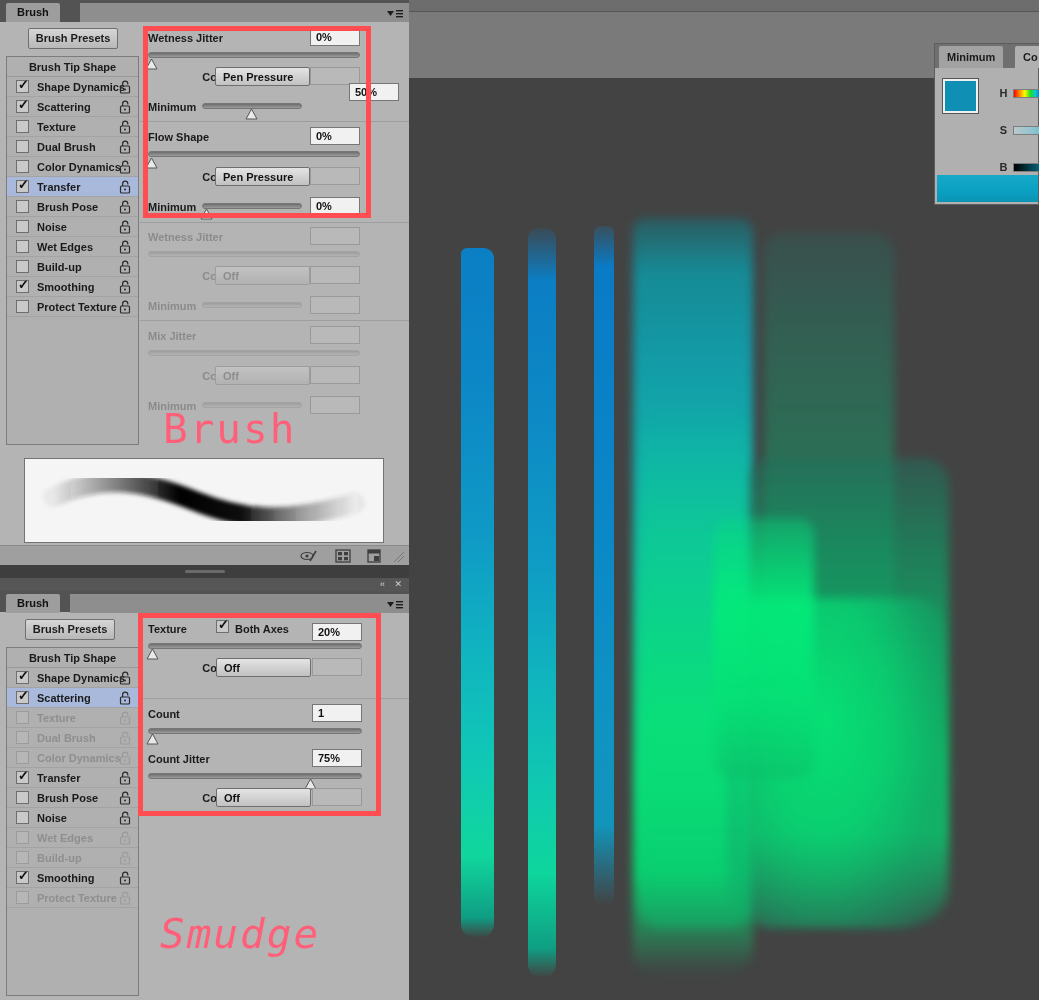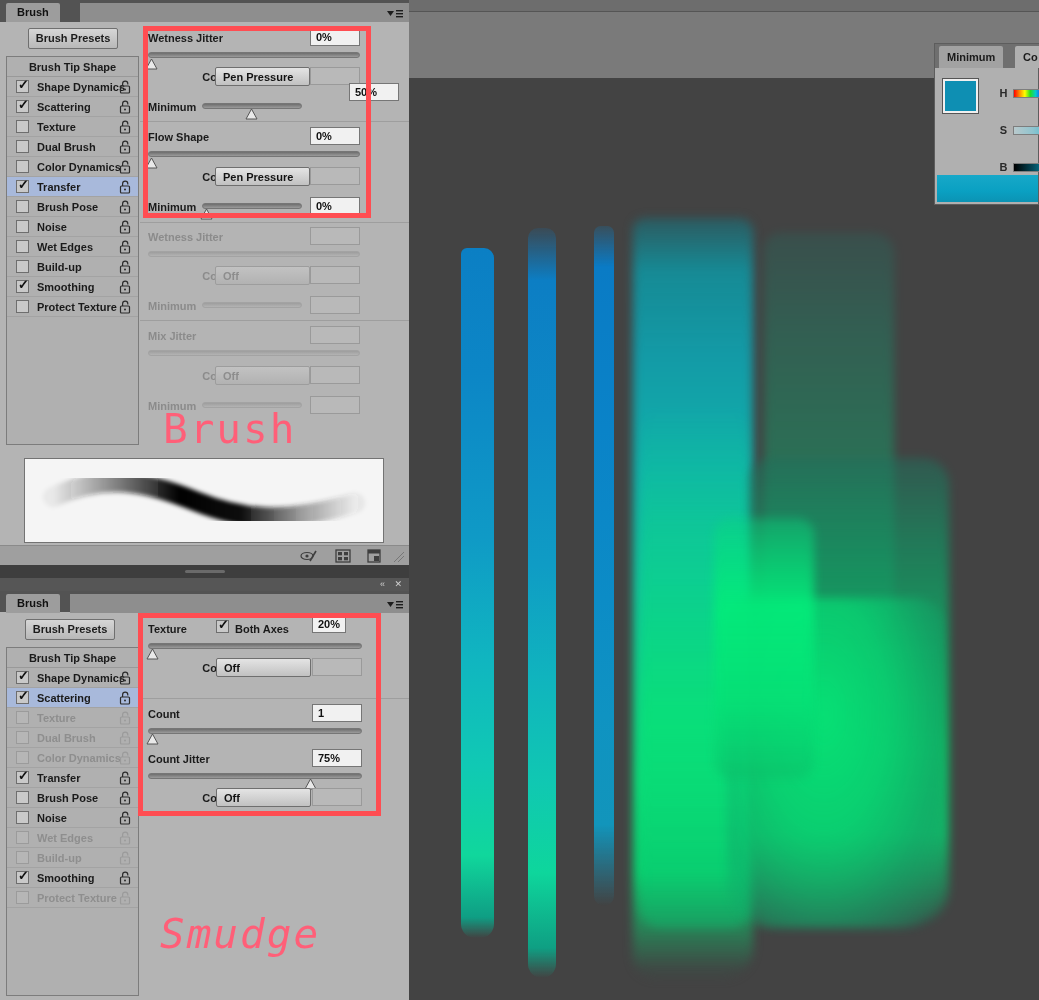--- a/index.html
+++ b/index.html
@@ -680,21 +680,21 @@
         </div>
     </div>
 
     <div class="ctrl-area" style="left:140px; top:37px; width:269px; height:190px;">
 
       <div class="row-label" style="left:8px; top:8px;">Texture</div>
       <div class="li-check" style="left:76px; top:5px;">
         <span class="tick">✓</span>
       </div>
       <div class="row-label" style="left:95px; top:8px;">Both Axes</div>
-      <div class="val-box" style="left:172px; top:0; width:34px;">20%</div>
+      <div class="val-box" style="left:172px; top:8px; width:50px;">20%</div>
       <div class="slider-track" style="left:8px; top:28px; width:214px;"></div>
       <div class="slider-thumb" style="left:6px; top:31px;">
         <svg width="13" height="11" viewBox="0 0 13 11">
             <polygon points="6.5,0 12,10 1,10" fill="#e9e9e9" stroke="#555" stroke-width="1"></polygon>
           </svg>
       </div>
       <div class="row-label right" style="left:30px; top:47px; width:75px;">Control:</div>
       <div class="dropdown" style="left:76px; top:43px; width:95px;">Off</div>
       <div class="val-box dim" style="left:172px; top:43px; width:50px;"></div>
 

